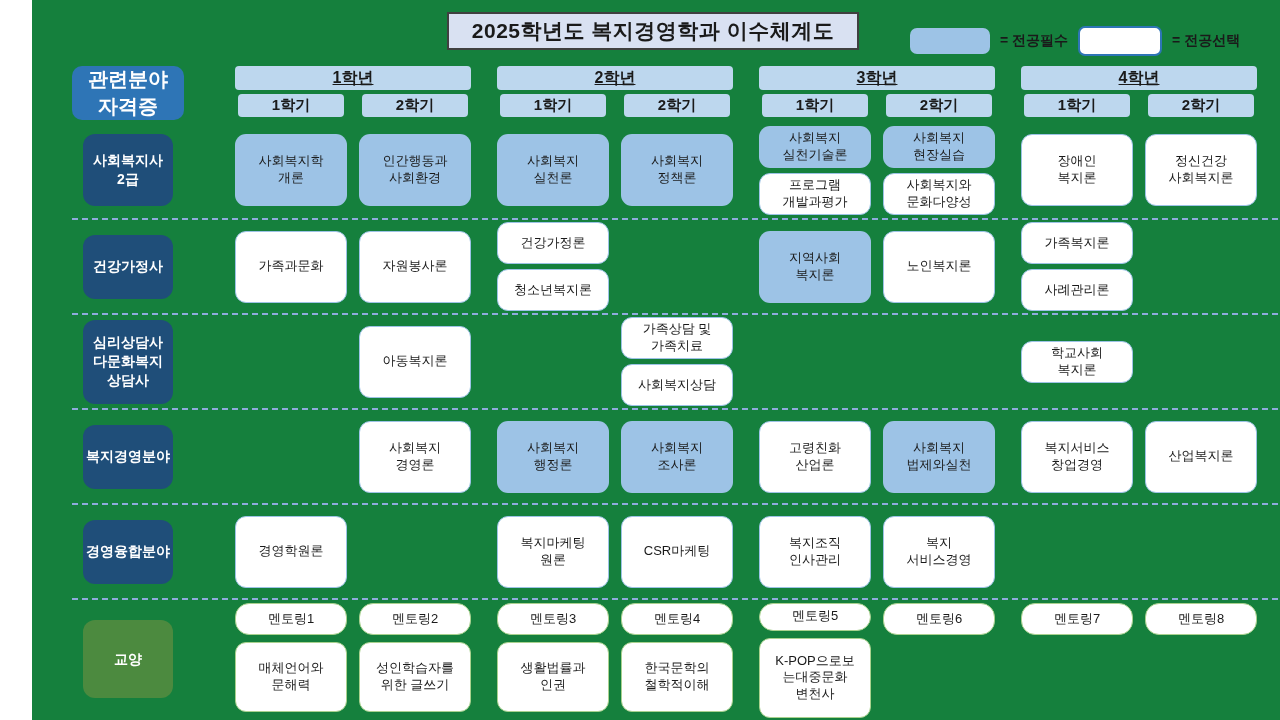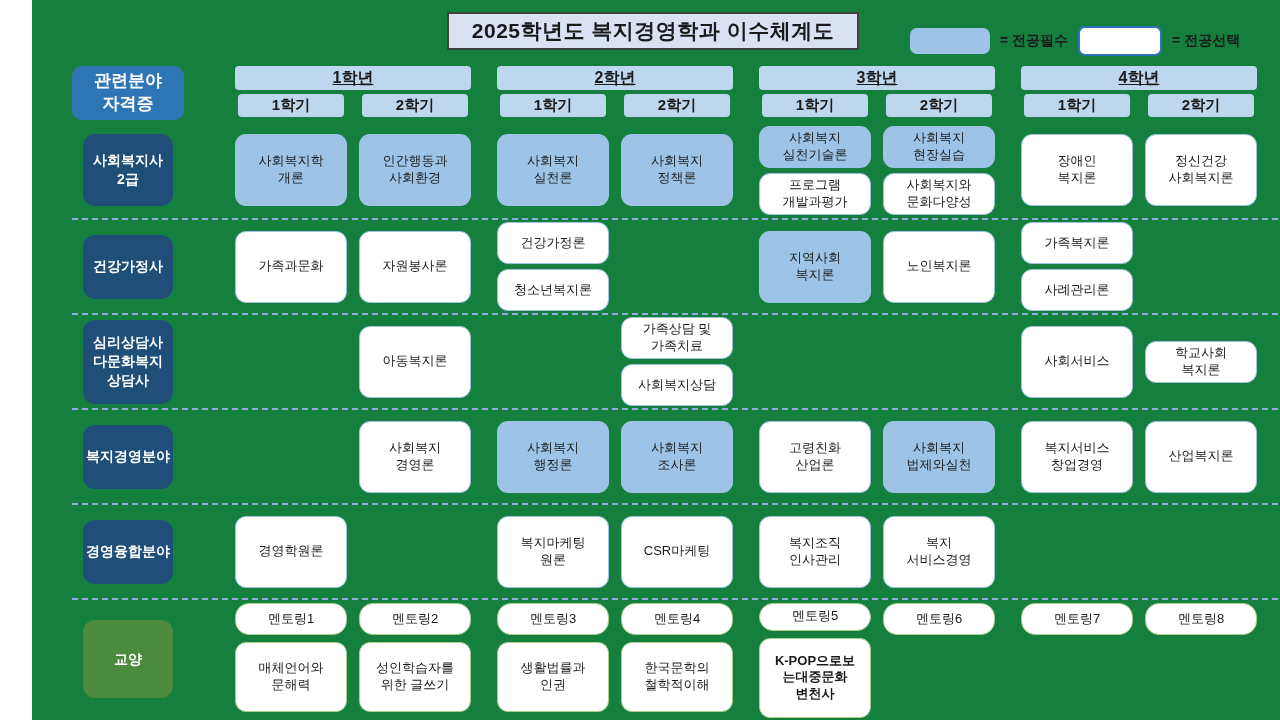--- a/index.html
+++ b/index.html
@@ -22,21 +22,21 @@
   .labelcol{width:112px;margin-right:51px;flex-shrink:0;display:flex;align-items:center;justify-content:center;}
   .yg{display:flex;margin-right:26px;}
   .yg:last-child{margin-right:0;}
   .col{width:112px;display:flex;flex-direction:column;justify-content:center;align-items:stretch;gap:5px;}
   .yg .col + .col{margin-left:12px;}
 
   
   .hdr{height:56px;align-items:flex-start;}
   .corner{width:112px;height:54px;background:#2E75B6;border-radius:10px;color:#fff;
           display:flex;align-items:center;justify-content:center;text-align:center;
-          font-size:17px;font-weight:bold;white-space:pre-line;line-height:1.35;}
+          font-size:20px;font-weight:bold;white-space:pre-line;line-height:1.35;}
   .ygh{display:flex;flex-direction:column;margin-right:26px;}
   .ygh:last-child{margin-right:0;}
   .yearbar{width:236px;height:24px;background:#BDD7EE;border-radius:4px;display:flex;align-items:center;justify-content:center;
            font-size:16px;font-weight:bold;margin-bottom:4px;text-decoration:underline;}
   .sems{display:flex;gap:12px;}
   .sembar{width:106px;height:23px;margin:0 3px;background:#BDD7EE;border-radius:4px;display:flex;align-items:center;justify-content:center;
           font-size:15px;font-weight:bold;}
 
   
   .cat{width:90px;border-radius:12px;color:#fff;font-weight:bold;font-size:14px;text-align:center;
@@ -47,21 +47,21 @@
 
   .box{border-radius:11px;display:flex;align-items:center;justify-content:center;text-align:center;
        font-size:13px;line-height:1.28;white-space:pre-line;box-sizing:border-box;padding:2px 3px;}
   .req{background:#9DC3E6;}
   .opt{background:#fff;border:1.5px solid #9DC3E6;}
   .gen{background:#fff;border:1.5px solid #A9D18E;}
   .full{height:72px;}
   .half{height:42px;}
   .ment{height:32px;border-radius:14px;}
   .gened{height:70px;}
-  .gened.tall{height:96px;font-weight:bold;}
+  .gened.tall{height:96px;}
 
   .r1{height:96px;} .rmid{height:93px;} .r6{height:118px;}
   .r6 .col{justify-content:flex-start;gap:7px;padding-top:3px;}
 
   .sep{border-top:2px dashed #8FAADC;margin:0 34px 0 40px;height:0;}
 </style>
 </head>
 <body>
 
 <div id="page">
@@ -222,23 +222,20 @@
 가족치료</div>
         <div class="box opt half">사회복지상담</div>
       </div>
     </div>
     <div class="yg">
       <div class="col"></div>
       <div class="col"></div>
     </div>
     <div class="yg">
       <div class="col">
-          <div class="box opt full">사회서비스</div>
-        </div>
-      <div class="col">
         <div class="box opt half">학교사회
 복지론</div>
       </div>
     </div>
   </div>
 
   <div class="sep"></div>
 
   <div class="grid-row rmid">
     <div class="labelcol">

